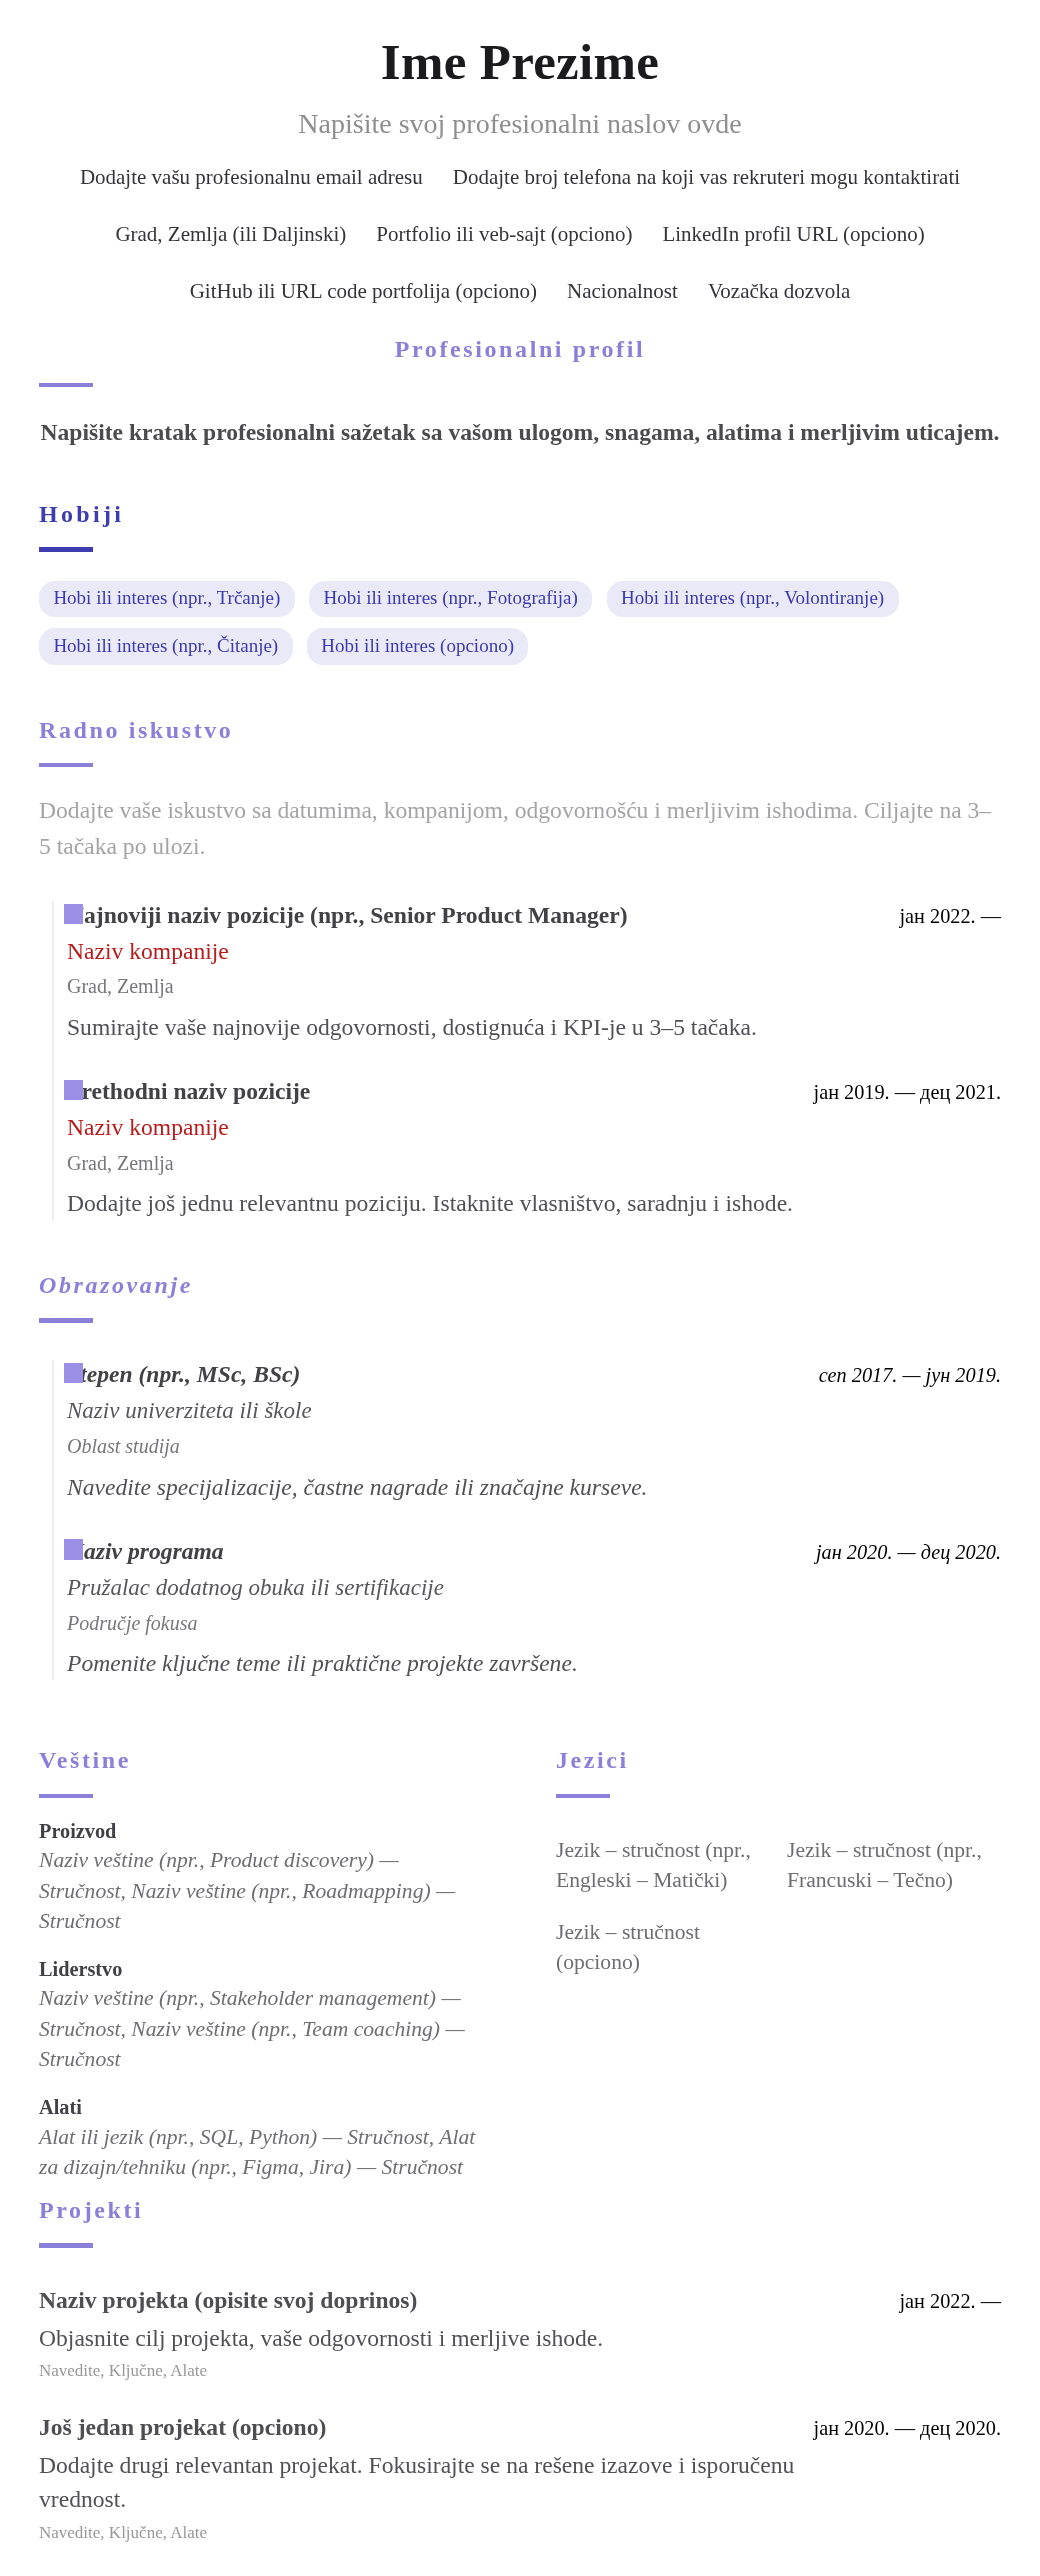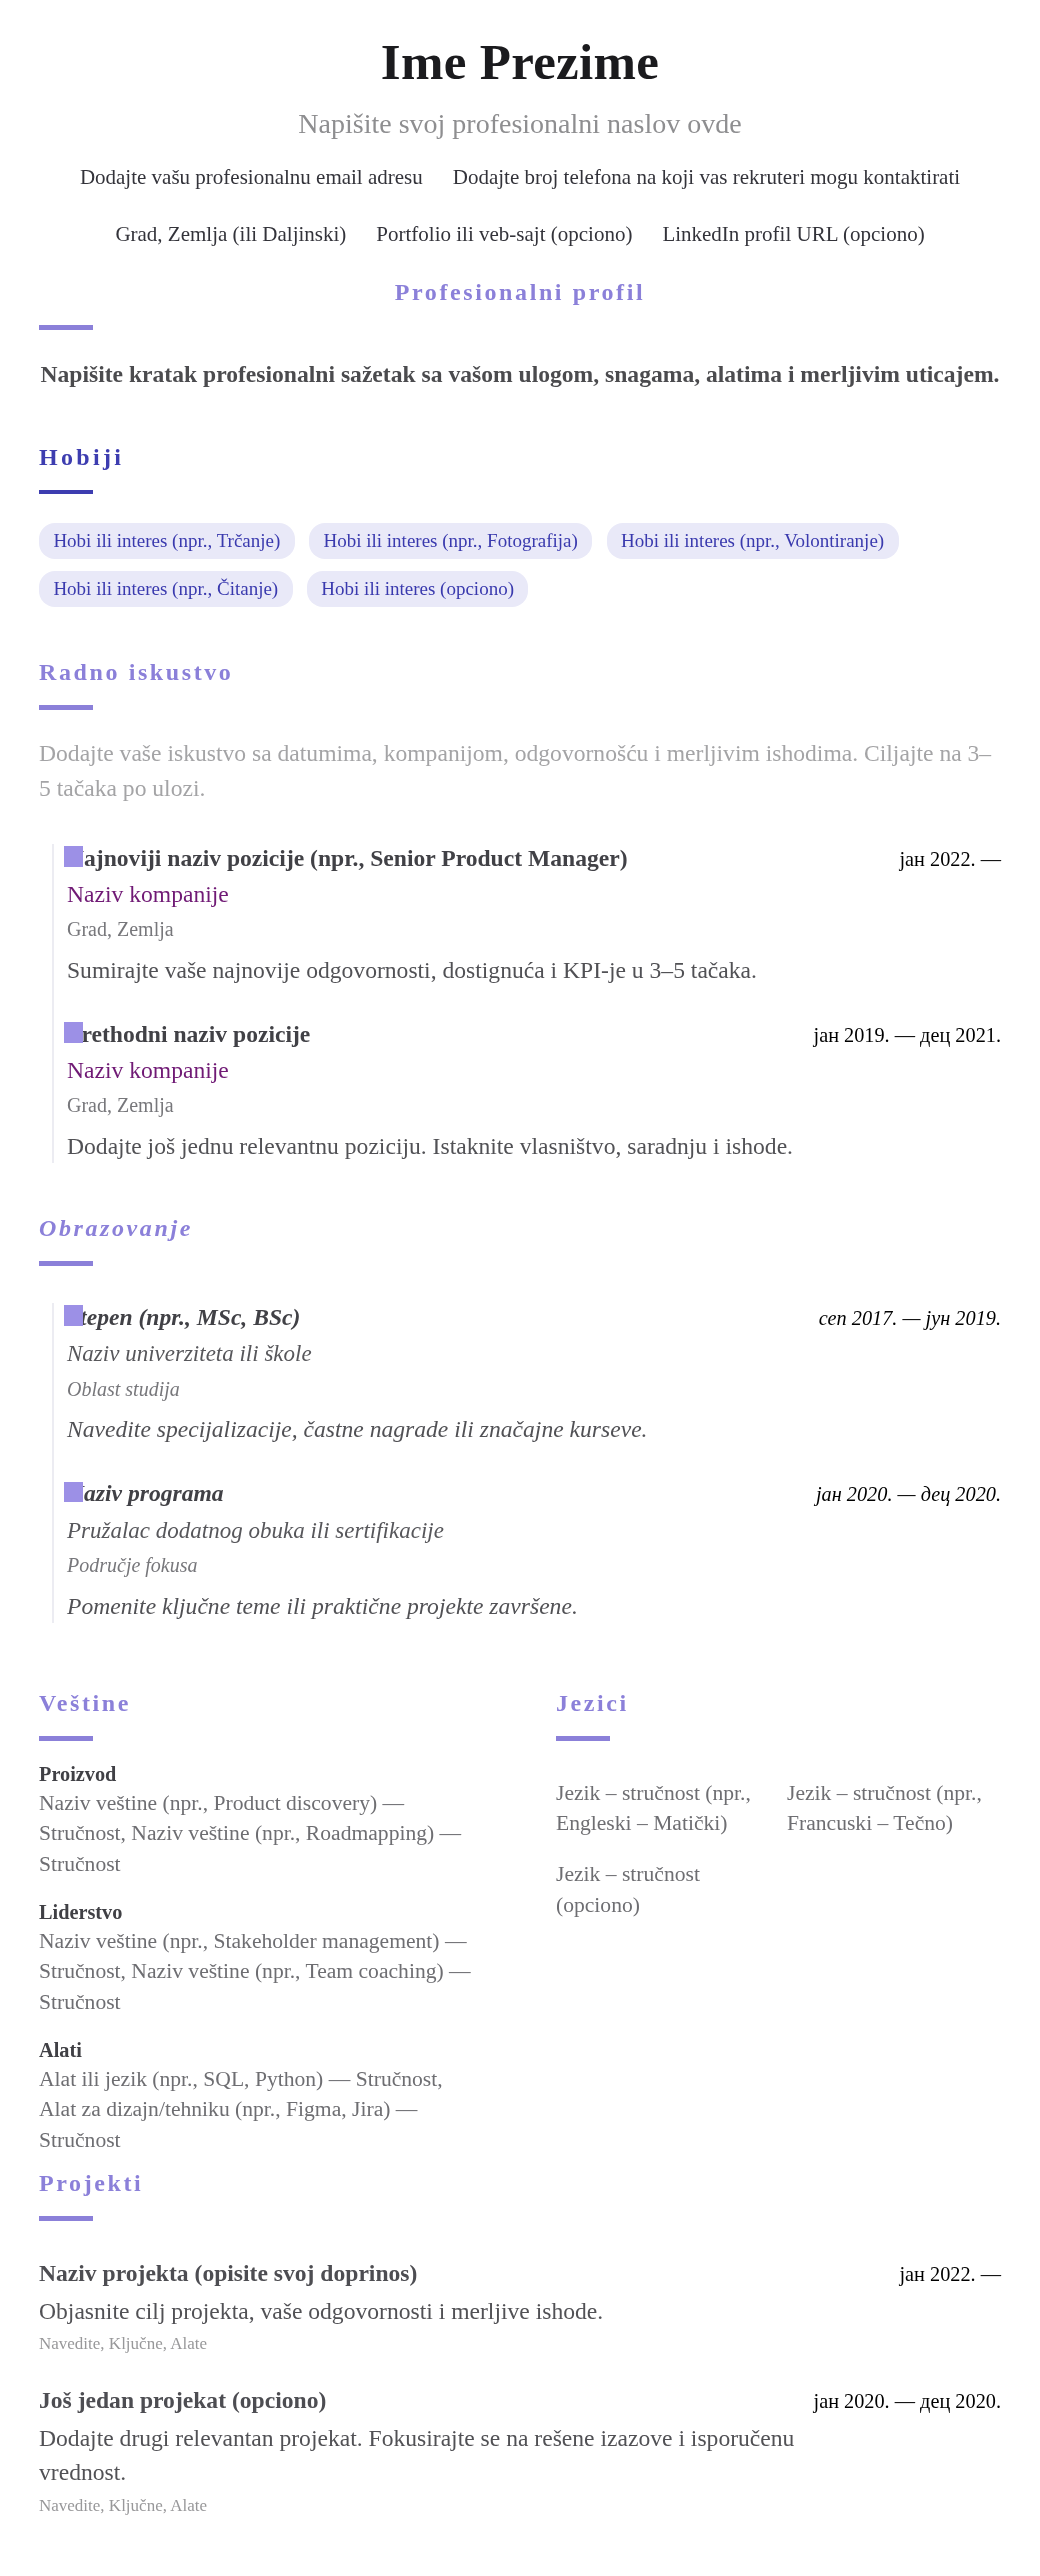--- a/index.html
+++ b/index.html
@@ -28,31 +28,31 @@
   .intro{font-size:23.6px;color:#a4a4a6;line-height:1.5;margin:26px 0 0 0;max-width:970px;}
 
   
   .tgroup{margin:37px 0 0 13px;border-left:2.6px solid #ececf2;padding-left:13px;}
   .entry{margin-top:33px;}
   .entry:first-child{margin-top:0;}
   .e-head{display:flex;justify-content:space-between;align-items:baseline;gap:19.7px;}
   .e-title{position:relative;font-size:23.6px;font-weight:bold;color:#414146;line-height:1.25;}
   .marker{position:absolute;left:-2.6px;top:2.6px;width:18.3px;height:20.3px;background:#9c90e6;}
   .e-date{font-size:20.3px;color:#000000;white-space:nowrap;line-height:1.3;}
-  .e-company{font-size:23.6px;color:#701a75;margin-top:6.6px;line-height:1.25;}
+  .e-company{font-size:23.6px;color:#b91c1c;margin-top:6.6px;line-height:1.25;}
   .e-org{font-size:23px;color:#57575b;margin-top:7.9px;line-height:1.25;}
   .e-meta{font-size:20px;color:#77777b;margin-top:7.9px;line-height:1.25;}
   .e-desc{font-size:23.6px;color:#515155;margin-top:10.5px;line-height:1.45;}
 
   
   .twocol{display:flex;gap:72px;margin-top:66px;}
   .twocol section{margin-top:0;flex:1;min-width:0;}
   .sk-group{margin-top:19.7px;}
   .sk-label{font-size:20.3px;font-weight:bold;color:#404045;line-height:1.3;}
-  .sk-text{font-size:21.6px;color:#6e6e72;line-height:1.4;margin-top:1.3px;}
+  .sk-text{font-size:21.6px;color:#6e6e72;line-height:1.4;margin-top:1.3px;font-style:italic;}
   .skills-body{margin-top:17px;}
   .lang-cols{display:flex;gap:17px;margin-top:37px;}
   .lang-col{flex:1;min-width:0;}
   .lang-item{font-size:21.6px;color:#6e6e72;line-height:1.4;margin-bottom:21px;}
 
   
   .tight{margin-top:14.4px;}
   .fgroup{margin-top:37px;}
   .fentry{margin-top:30px;}
   .fentry:first-child{margin-top:0;}
@@ -71,20 +71,25 @@
 
     <div class="contact-row">
       <span>Dodajte vašu profesionalnu email adresu</span>
       <span>Dodajte broj telefona na koji vas rekruteri mogu kontaktirati</span>
     </div>
     <div class="contact-row">
       <span>Grad, Zemlja (ili Daljinski)</span>
       <span>Portfolio ili veb-sajt (opciono)</span>
       <span>LinkedIn profil URL (opciono)</span>
     </div>
+    <div class="contact-row">
+      <span>GitHub ili URL code portfolija (opciono)</span>
+      <span>Nacionalnost</span>
+      <span>Vozačka dozvola</span>
+    </div>
   </div>
 
   <section style="margin-top:19.7px;text-align:center;">
     <h2 class="sec-h">Profesionalni profil</h2>
     <span class="rule"></span>
     <p class="profile-text">Napišite kratak profesionalni sažetak sa vašom ulogom, snagama, alatima i merljivim uticajem.</p>
   </section>
 
   <section class="dark">
     <h2 class="sec-h">Hobiji</h2>

